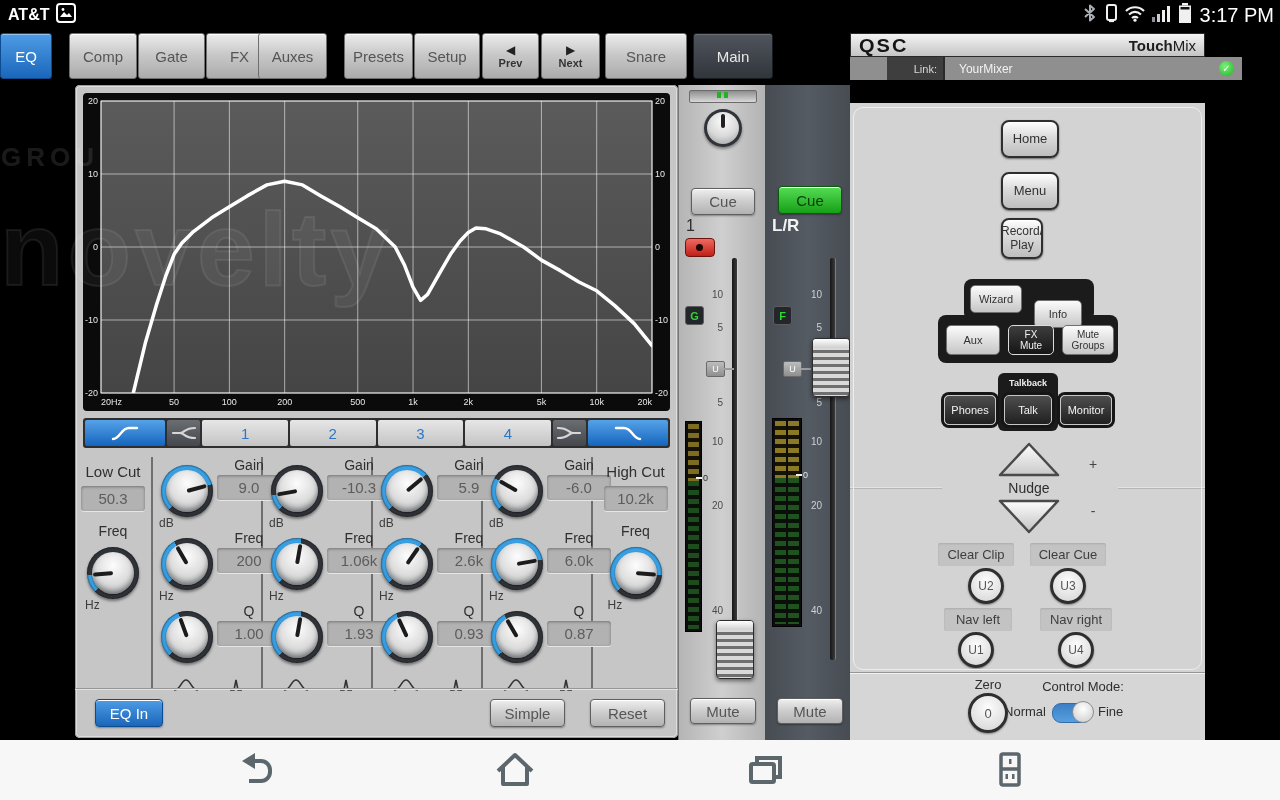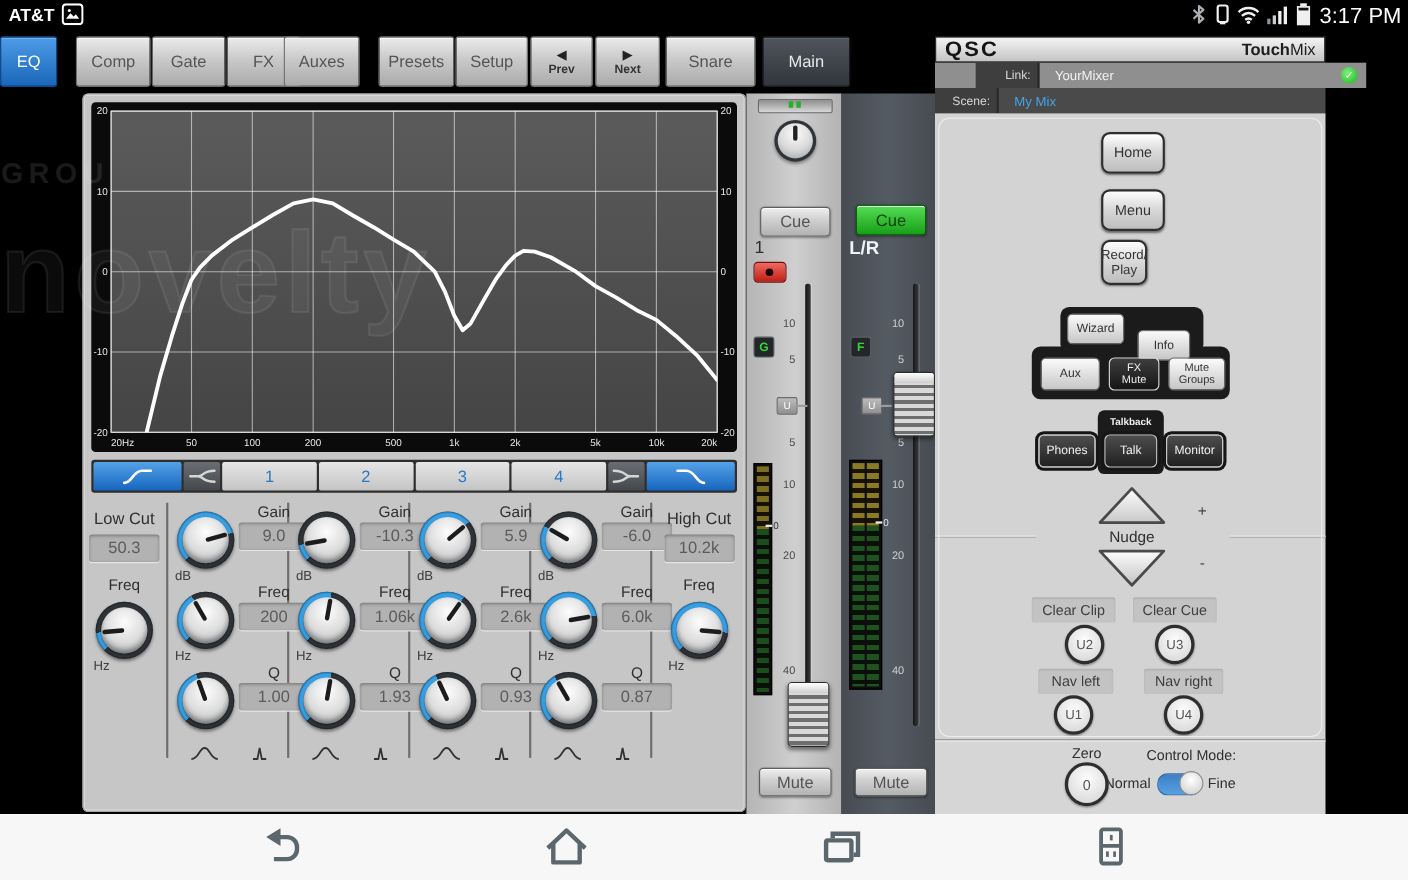--- a/index.html
+++ b/index.html
@@ -458,20 +458,25 @@
           <div class="kcol-title">High Cut</div>
           <div class="readout">10.2k</div>
           <div class="kcol-sub">Freq</div>
           <div class="knob-wrap">
             <div class="knob" style="--rot:95deg;--arc:230deg"></div>
             <span class="unit">Hz</span>
           </div>
         </div>
       </div>
 
+      <div class="eq-footer">
+        <div class="btn blue" style="position:absolute;left:20px;top:10px;width:68px;height:28px">EQ In</div>
+        <div class="btn" style="position:absolute;left:415px;top:10px;width:75px;height:28px">Simple</div>
+        <div class="btn" style="position:absolute;left:515px;top:10px;width:75px;height:28px">Reset</div>
+      </div>
     </div>
 
     <div class="wm-groupe">GROUPE</div>
     <div class="wm-novelty">novelty</div>
 
     <div class="ch-strip">
       <div class="pan"></div>
       <div class="sknob"></div>
       <div class="btn" style="position:absolute;left:12px;top:103px;width:64px;height:27px">Cue</div>
       <div class="ch-num">1</div>
@@ -533,26 +538,20 @@
       <div class="rp-header">
         <span class="qsc-logo">QSC</span>
         <span class="tm-wordmark"><b>Touch</b><span>Mix</span></span>
       </div>
       <div class="rp-row row-link">
         <div class="lab">Link:</div>
         <div class="val">
           <span>YourMixer</span>
           <span class="ok-badge">✓</span>
         </div>
-      </div>
-      <div class="rp-row row-scene">
-        <div class="lab">Scene:</div>
-        <div class="val">
-            <span>My Mix</span>
-          </div>
       </div>
 
       <div class="rp-body">
         <div class="rp-btn" style="left:151px;top:17px;width:58px;height:38px">Home</div>
         <div class="rp-btn" style="left:151px;top:69px;width:58px;height:38px">Menu</div>
         <div class="rp-btn" style="left:151px;top:115px;width:42px;height:41px;white-space:pre-line;font-size:12px">Record/
 Play</div>
 
         <div class="black-pad" style="left:114px;top:176px;width:130px;height:42px"></div>
         <div class="black-pad" style="left:88px;top:212px;width:180px;height:48px"></div>

